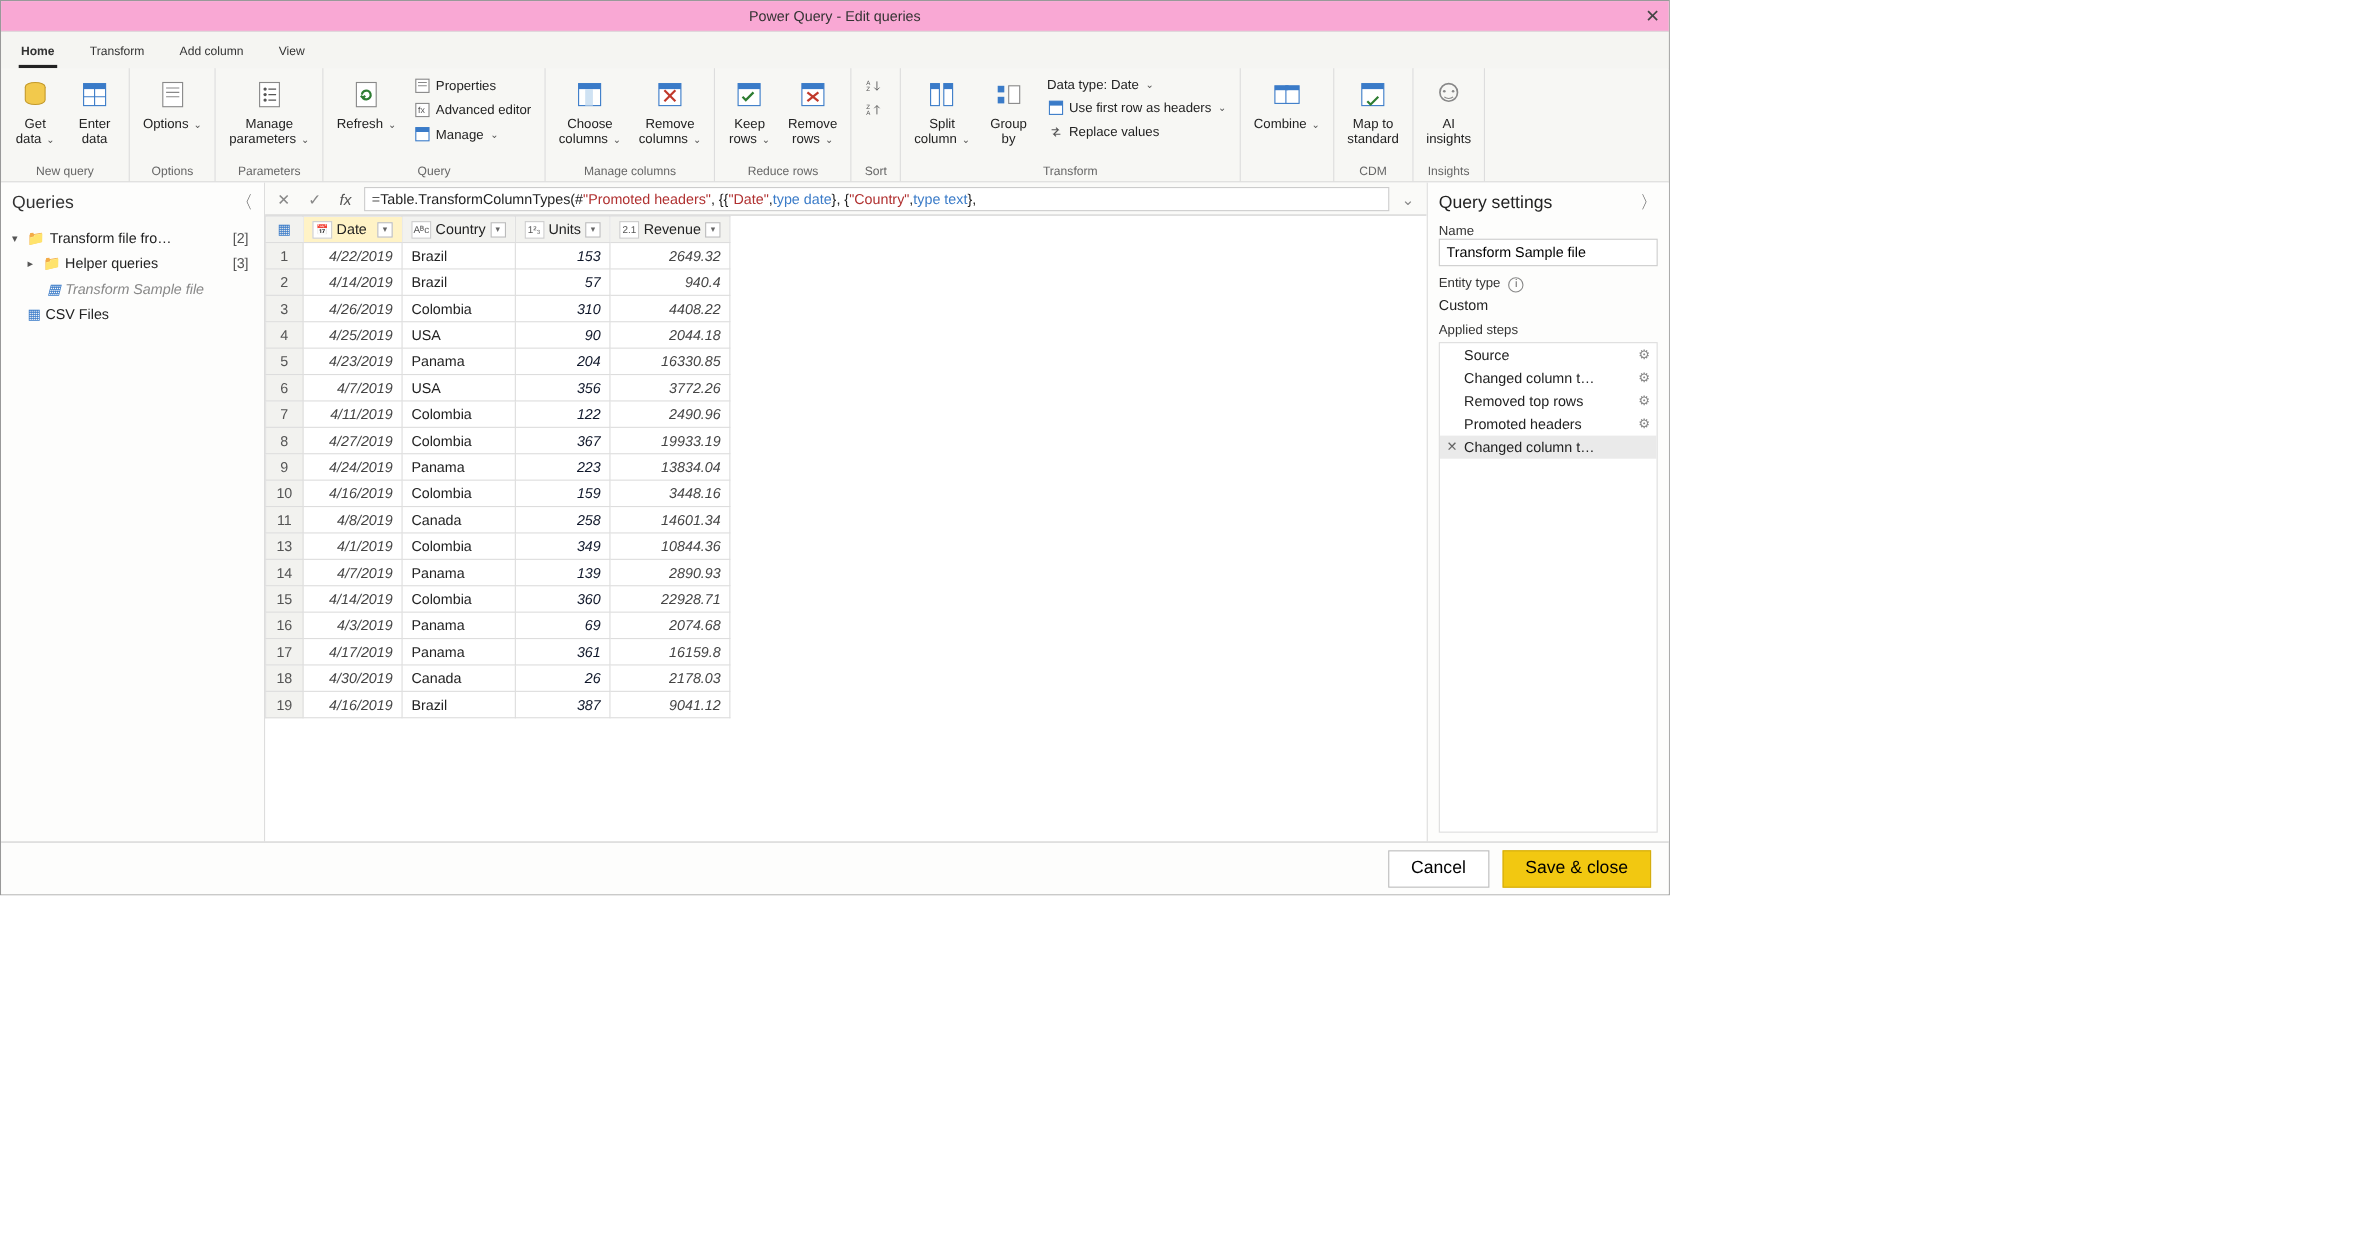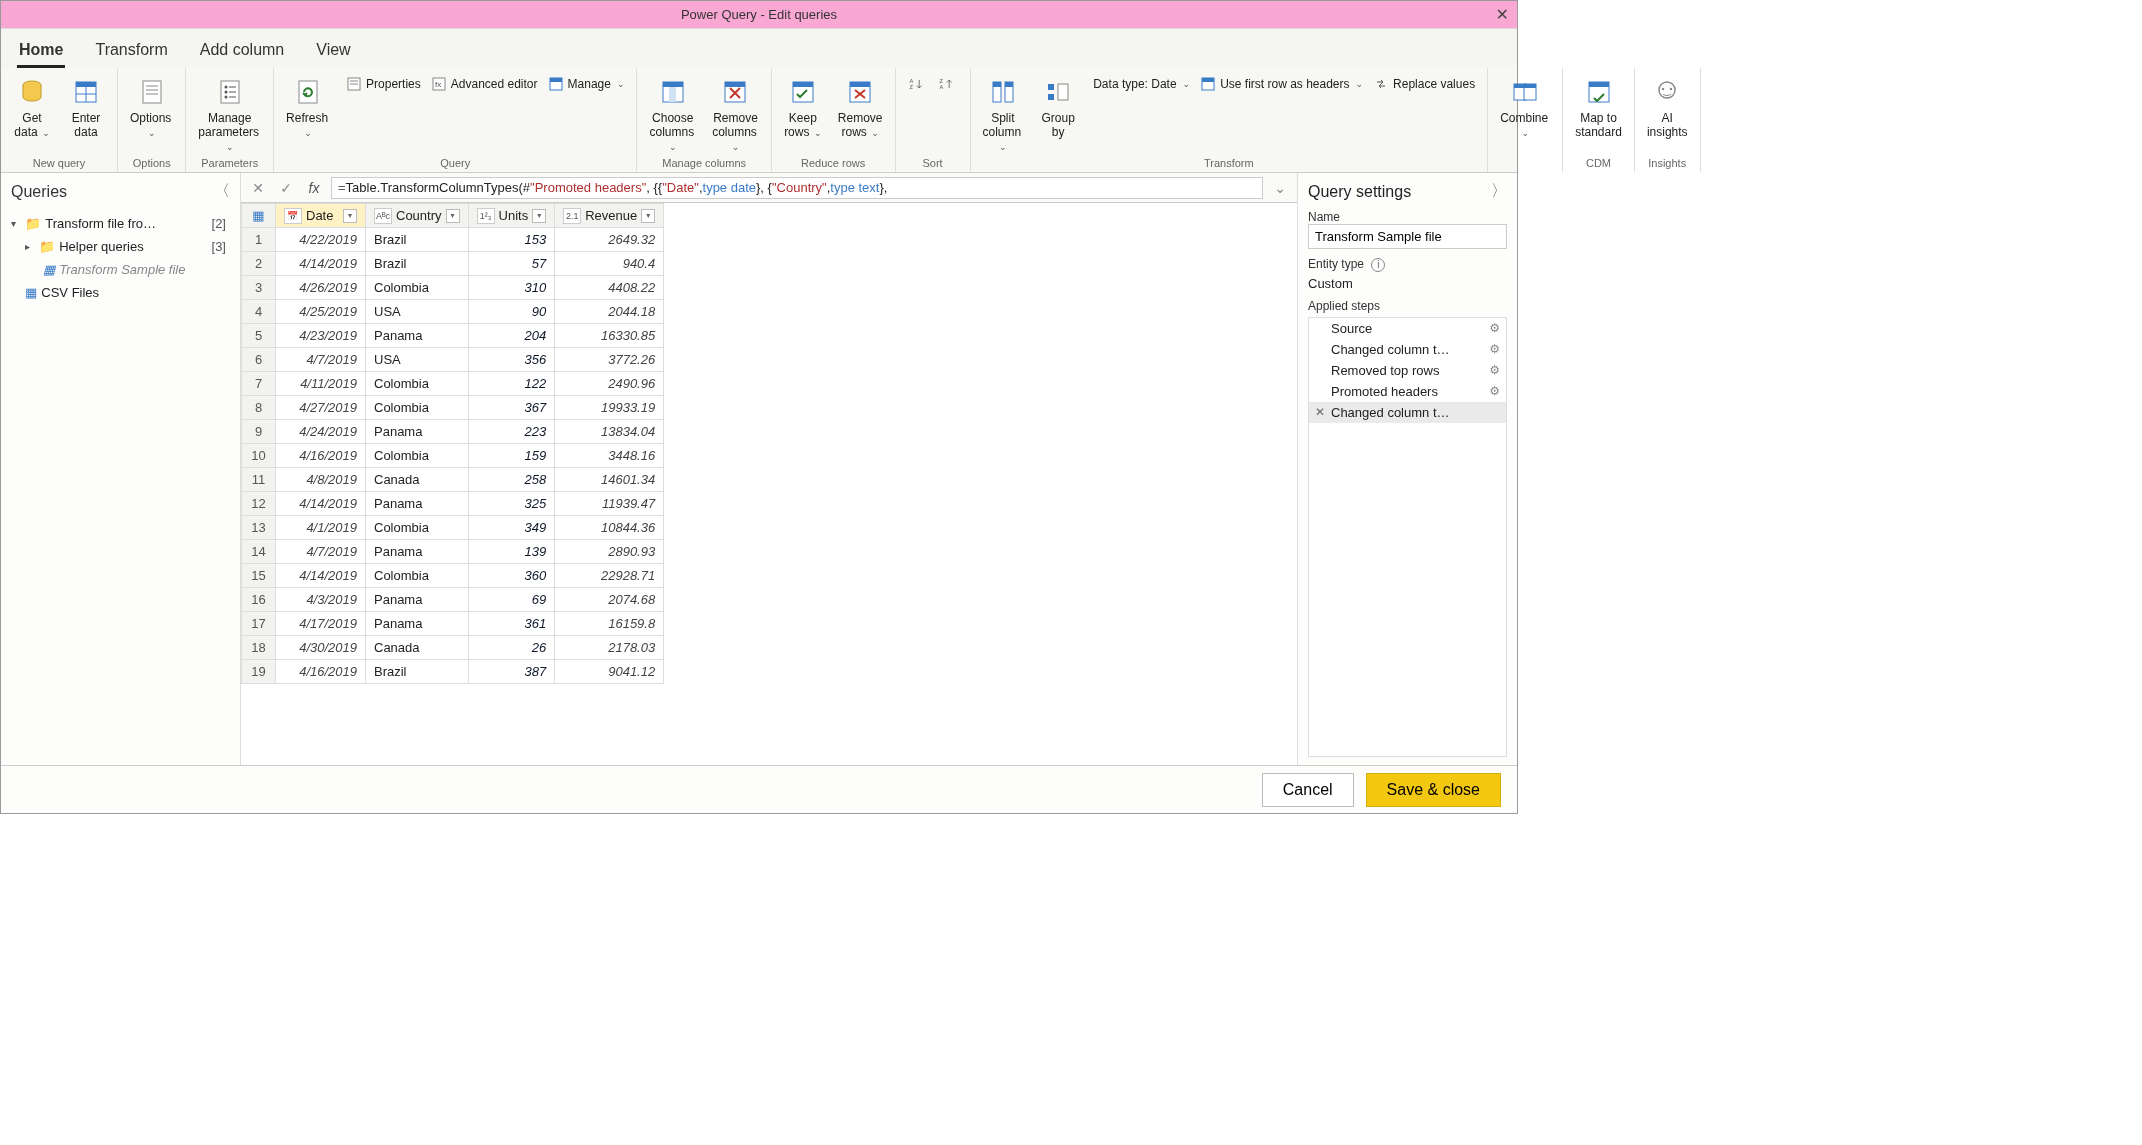--- a/index.html
+++ b/index.html
@@ -2,30 +2,30 @@
 <html><head>
 <meta charset="utf-8">
 <style>
 * { box-sizing: border-box; margin: 0; padding: 0; font-family: "Segoe UI", Arial, sans-serif; }
 body { background: #fff; color: #222; font-size: 14px; overflow: hidden; }
 .window { width: 1518px; height: 814px; border: 1px solid #999; display: flex; flex-direction: column; background: #f5f5f2; }
 .titlebar { height: 28px; display: flex; align-items: center; justify-content: center; position: relative; background: #f9a8d4; border-bottom: 1px solid #ddd; }
 .titlebar-text { font-size: 13px; color: #333; }
 .titlebar-close { position: absolute; right: 8px; top: 4px; font-size: 16px; color: #444; cursor: pointer; }
 .tabs { display: flex; gap: 28px; padding: 8px 16px 0 16px; background: #f5f5f2; }
-.tab { font-size: 16px; color: #333; padding: 4px 2px 6px; cursor: pointer; }
+.tab { font-size: 11px; color: #333; padding: 4px 2px 6px; cursor: pointer; }
 .tab.active { font-weight: 600; border-bottom: 3px solid #222; }
 .ribbon { display: flex; background: #f7f7f4; border-bottom: 1px solid #ccc; min-height: 104px; }
 .ribbon-group { display: flex; flex-direction: column; border-right: 1px solid #ddd; padding: 4px 8px 2px; }
 .ribbon-group-body { display: flex; align-items: flex-start; flex: 1; gap: 8px; }
 .ribbon-group-label { text-align: center; font-size: 11px; color: #666; padding: 2px 0 1px; }
 .rbtn { display: flex; flex-direction: column; align-items: center; justify-content: flex-start; padding: 2px 4px; cursor: pointer; min-width: 46px; }
 .rbtn .icon { width: 36px; height: 36px; display: flex; align-items: center; justify-content: center; margin-bottom: 2px; }
 .rbtn .lbl { font-size: 12px; text-align: center; line-height: 1.15; color: #222; }
-.rstack { display: flex; gap: 2px; padding-top: 2px; }
+.rstack { display: flex; flex-direction: column; gap: 2px; padding-top: 2px; }
 .rrow { display: flex; align-items: center; gap: 4px; font-size: 12px; color: #222; padding: 2px 4px; cursor: pointer; white-space: nowrap; }
 .rrow .ricon { width: 16px; height: 16px; display: inline-flex; align-items: center; justify-content: center; }
 .caret { font-size: 9px; color: #555; margin-left: 2px; }
 .content { display: flex; flex: 1; min-height: 0; background: #fff; }
 .left-panel { width: 240px; border-right: 1px solid #ddd; background: #fdfdfc; display: flex; flex-direction: column; }
 .panel-head { display: flex; justify-content: space-between; align-items: center; padding: 8px 10px; font-size: 16px; color: #333; }
 .tree { padding: 2px 6px; font-size: 13px; }
 .tree-item { display: flex; align-items: center; padding: 4px 4px; gap: 4px; cursor: pointer; }
 .tree-item .folder { color: #e8b24a; }
 .tree-item .count { color: #555; margin-left: auto; padding-right: 4px; }
@@ -529,27 +529,20 @@
                 <td class="col-rev">3448.16</td>
               </tr>
               <tr>
                 <td class="rownum">11</td>
                 <td class="col-date">4/8/2019</td>
                 <td class="col-country">Canada</td>
                 <td class="col-units">258</td>
                 <td class="col-rev">14601.34</td>
               </tr>
               <tr>
-                <td class="rownum">12</td>
-                <td class="col-date">4/14/2019</td>
-                <td class="col-country">Panama</td>
-                <td class="col-units">325</td>
-                <td class="col-rev">11939.47</td>
-              </tr>
-              <tr>
                 <td class="rownum">13</td>
                 <td class="col-date">4/1/2019</td>
                 <td class="col-country">Colombia</td>
                 <td class="col-units">349</td>
                 <td class="col-rev">10844.36</td>
               </tr>
               <tr>
                 <td class="rownum">14</td>
                 <td class="col-date">4/7/2019</td>
                 <td class="col-country">Panama</td>

